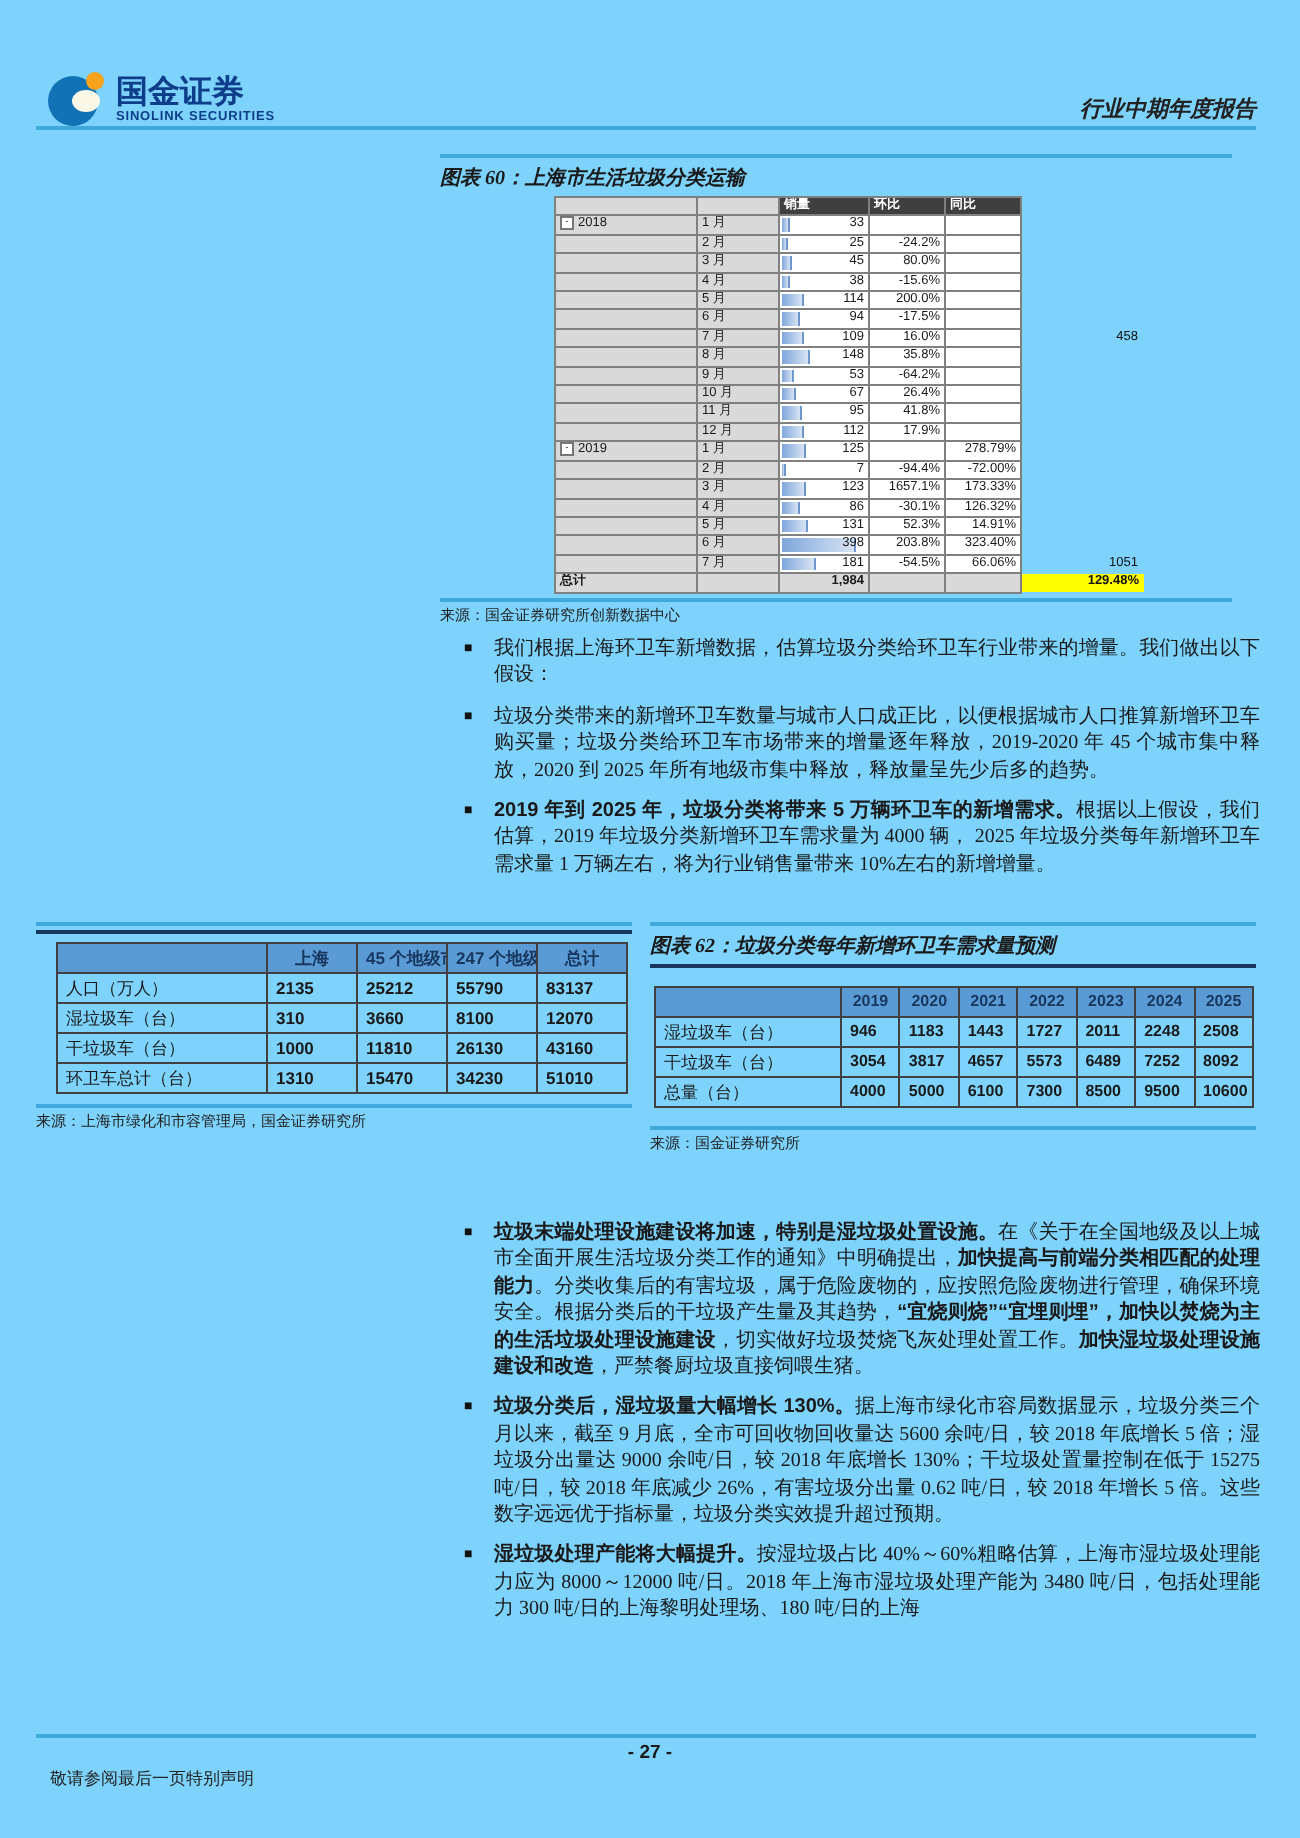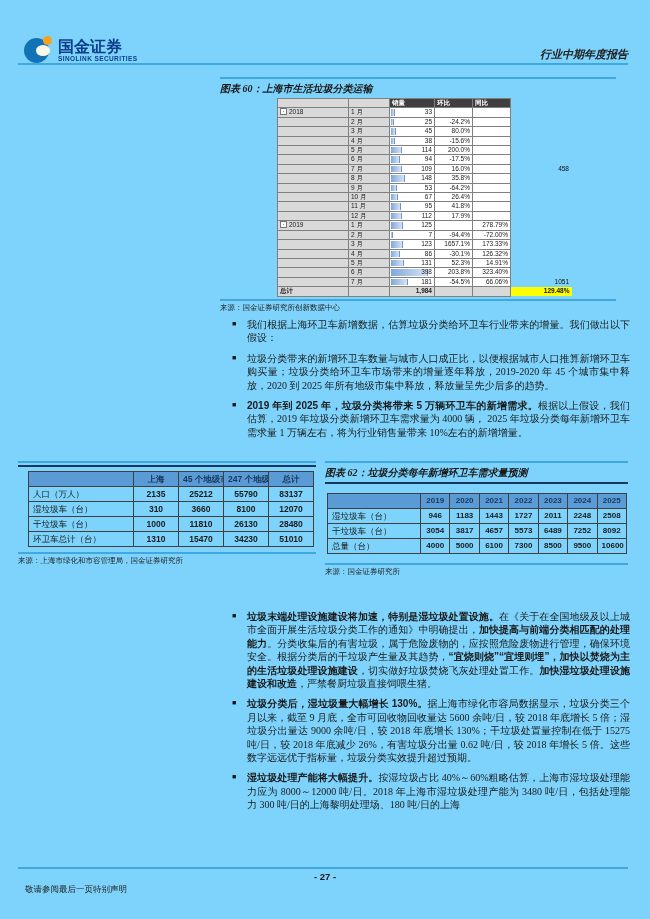--- a/index.html
+++ b/index.html
@@ -44,21 +44,21 @@
   .bullet .mk{flex:0 0 15px;font-size:7px;line-height:13.4px;color:#111;}
   .bullet .tx{flex:1;}
   .b{font-family:"Liberation Sans",sans-serif;font-weight:bold;}
   
   .figblk{position:absolute;}
   .navy-rule{background:#17375E;height:2.5px;margin-top:2px;}
   .dtab{font-family:"Liberation Sans",sans-serif;font-size:8.5px;table-layout:fixed;padding-left:23px;}
   .dtab td,.dtab th{border:1px solid #404040;padding:0 4px;height:14px;line-height:14px;white-space:nowrap;overflow:hidden;}
   .dtab th{background:#5B9BD5;color:#17375E;font-weight:bold;text-align:center;}
   .dtab td.lbl{font-family:"Liberation Serif",serif;text-align:left;font-size:8.5px;}
-  .dtab td.num{text-align:center;font-weight:bold;}
+  .dtab td.num{text-align:left;font-weight:bold;}
   
   .sec-h{position:absolute;left:232px;top:591px;font-family:"Liberation Sans",sans-serif;
          font-weight:bold;font-size:10.5px;}
   
   .foot-rule{position:absolute;left:18px;right:22px;top:867px;}
   .pageno{position:absolute;left:0;right:0;top:871px;text-align:center;
           font-family:"Liberation Sans",sans-serif;font-weight:bold;font-size:9.5px;}
   .disclaimer{position:absolute;left:25px;top:884px;font-size:8.5px;color:#222;}
 </style>
 </head>
@@ -304,21 +304,21 @@
             <td class="num">310</td>
             <td class="num">3660</td>
             <td class="num">8100</td>
             <td class="num">12070</td>
           </tr>
           <tr>
             <td class="lbl">干垃圾车（台）</td>
             <td class="num">1000</td>
             <td class="num">11810</td>
             <td class="num">26130</td>
-            <td class="num">28480</td>
+            <td class="num">43160</td>
           </tr>
           <tr>
             <td class="lbl">环卫车总计（台）</td>
             <td class="num">1310</td>
             <td class="num">15470</td>
             <td class="num">34230</td>
             <td class="num">51010</td>
           </tr>
         </tbody>
     </table>

